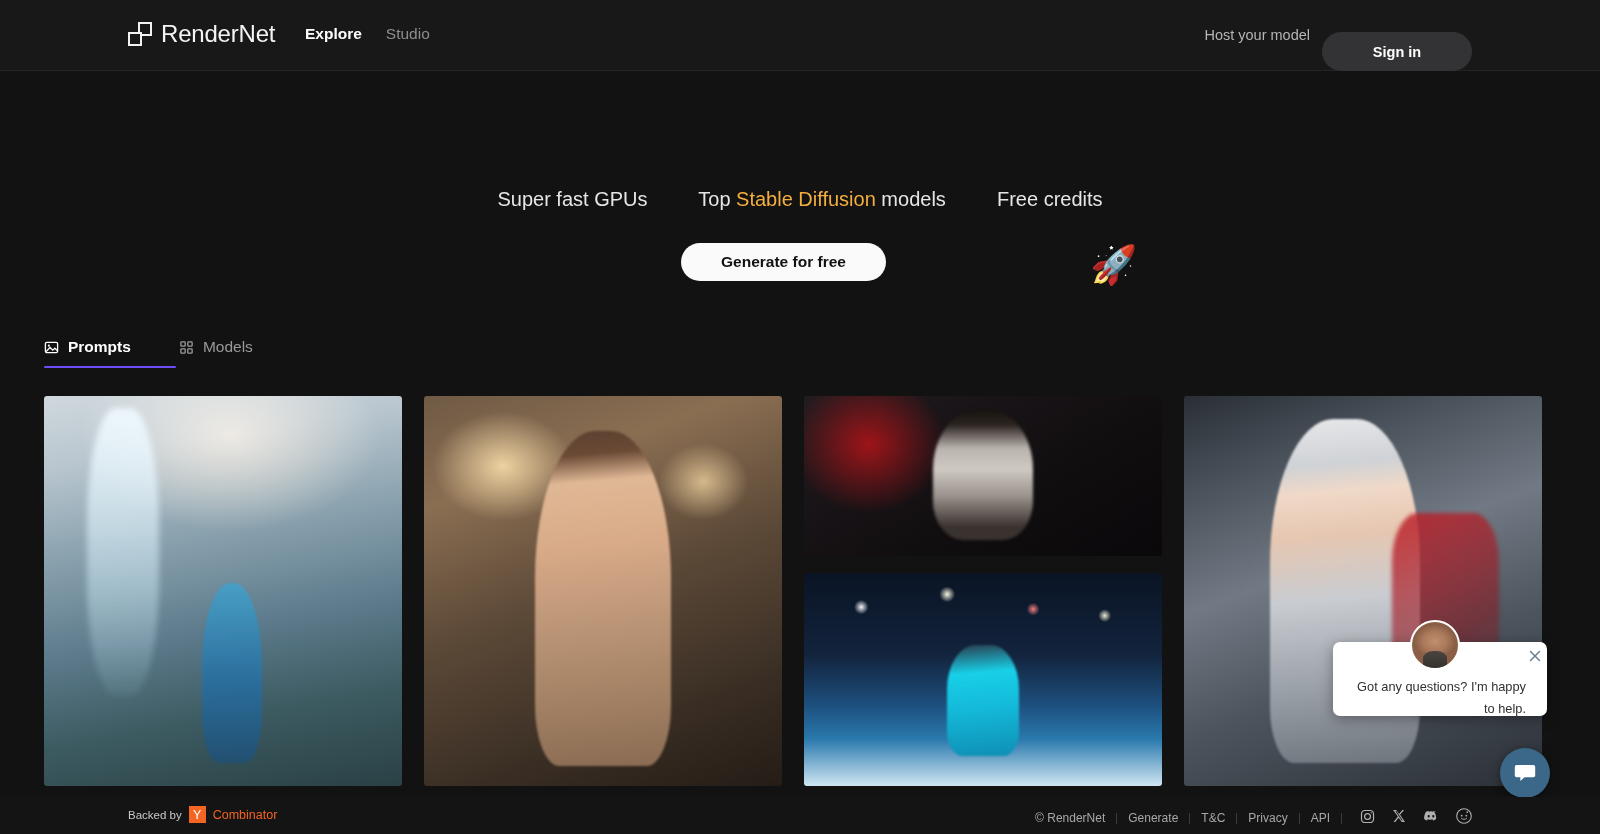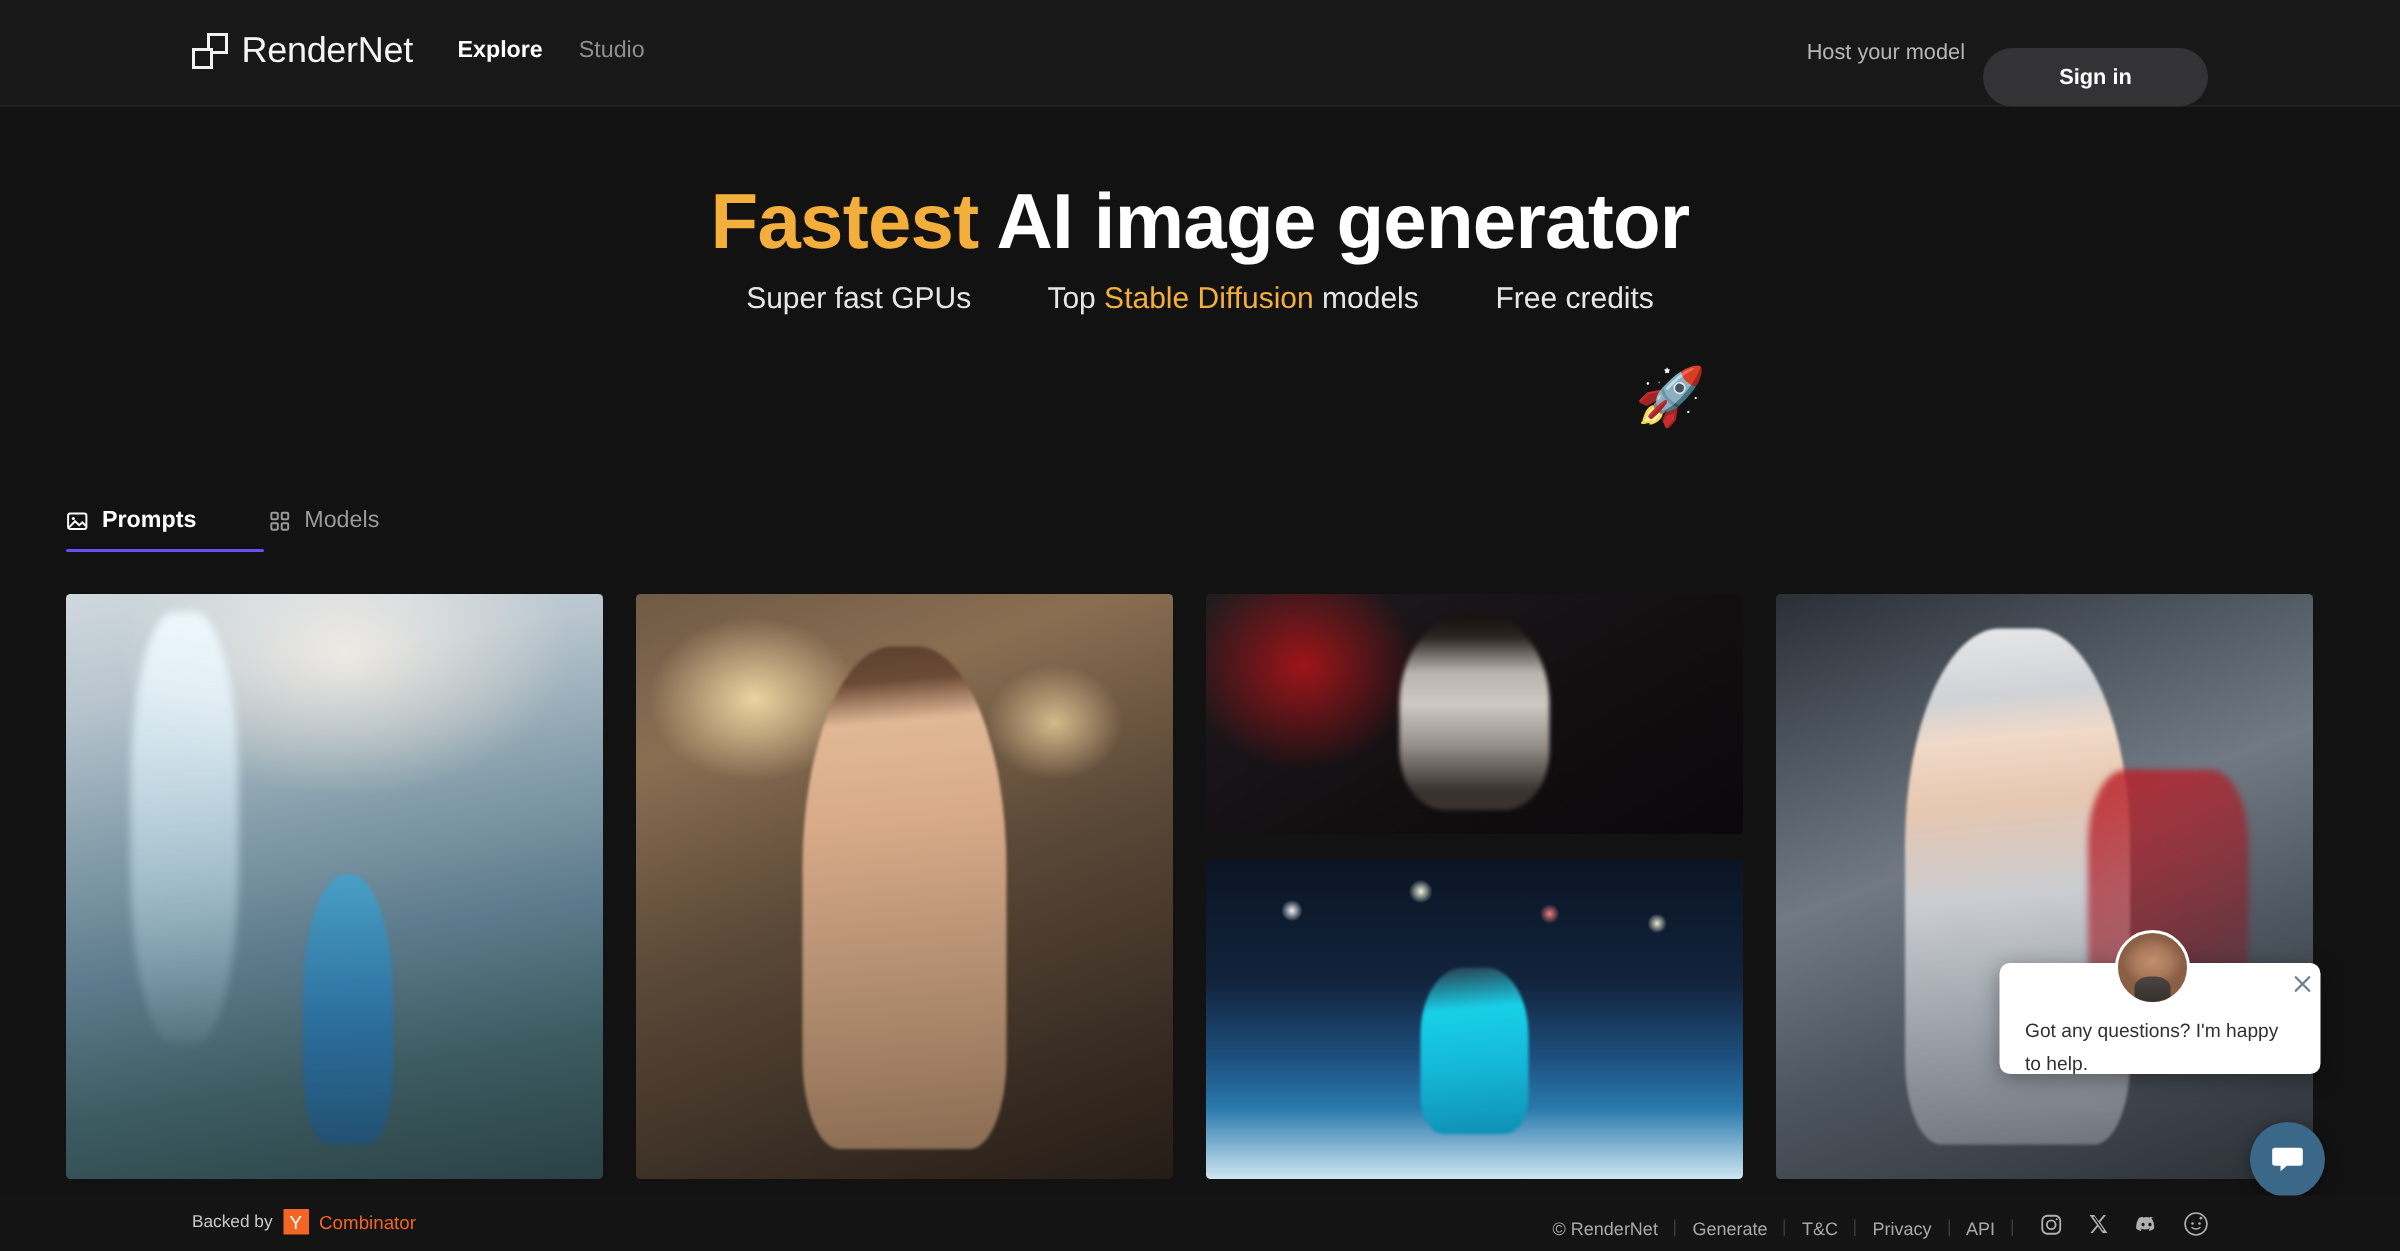--- a/index.html
+++ b/index.html
@@ -175,21 +175,21 @@
 
   
   .chat-panel {
     position: absolute; left: 1333px; top: 642px;
     width: 214px; height: 74px;
     background: #ffffff; border-radius: 7px;
     box-shadow: 0 3px 14px rgba(0,0,0,.35);
   }
   .chat-msg {
     position: absolute; left: 17px; top: 34px; width: 176px;
-    font-size: 12.8px; line-height: 1.75; color: #303030;
+    font-size: 12.8px; line-height: 1.75; color: #303030; text-align: right;
   }
   .chat-avatar {
     position: absolute; left: 1410px; top: 620px;
     width: 50px; height: 50px; border-radius: 50%;
     border: 2.5px solid #ffffff; overflow: hidden;
     background:
       radial-gradient(ellipse 44% 36% at 50% 42%, #c08f6e 0%, #a9775a 62%, #8a5f46 100%),
       linear-gradient(160deg, #d8d2c8 0%, #b9b2a6 34%, #6a6258 62%, #3b3731 100%);
   }
   .chat-avatar::after {
@@ -251,43 +251,41 @@
   <div class="nav-links">
     <div class="nav-link active">Explore</div>
     <div class="nav-link">Studio</div>
   </div>
 
   <div class="host-model">Host your model</div>
   <div class="signin-btn">Sign in</div>
 </div>
 
 <div class="hero">
-  <div class="headline">
-    <span class="accent">Fastest</span><span> AI image generator</span>
-  </div>
 
   <div class="subline">
     <span>Super fast GPUs</span>
     <span class="gap"></span>
     <span>
       <span>Top</span>
       <span class="sd-wrap">
         <span>Stable Diffusion</span>
         <span class="sd-underline">
           
         </span>
       </span>
       <span>models</span>
     </span>
     <span class="gap"></span>
     <span>Free credits</span>
   </div>
 
   <div class="rocket">🚀</div>
 
+  <div class="cta-btn">Generate for free</div>
 </div>
 
 <div class="tabs">
   <div class="tab active">
     <span class="tab-icon">
       <svg width="15" height="15" viewBox="0 0 16 16" fill="none" stroke="#ffffff" stroke-width="1.4">
         <rect x="1.5" y="2.5" width="13" height="11" rx="1.5"></rect>
         <circle cx="5.2" cy="6" r="1.1" fill="#ffffff" stroke="none"></circle>
         <path d="M2.2 12.4 L6.4 8 L9.4 10.8 L11.6 8.8 L14 11.2"></path>
       </svg>

